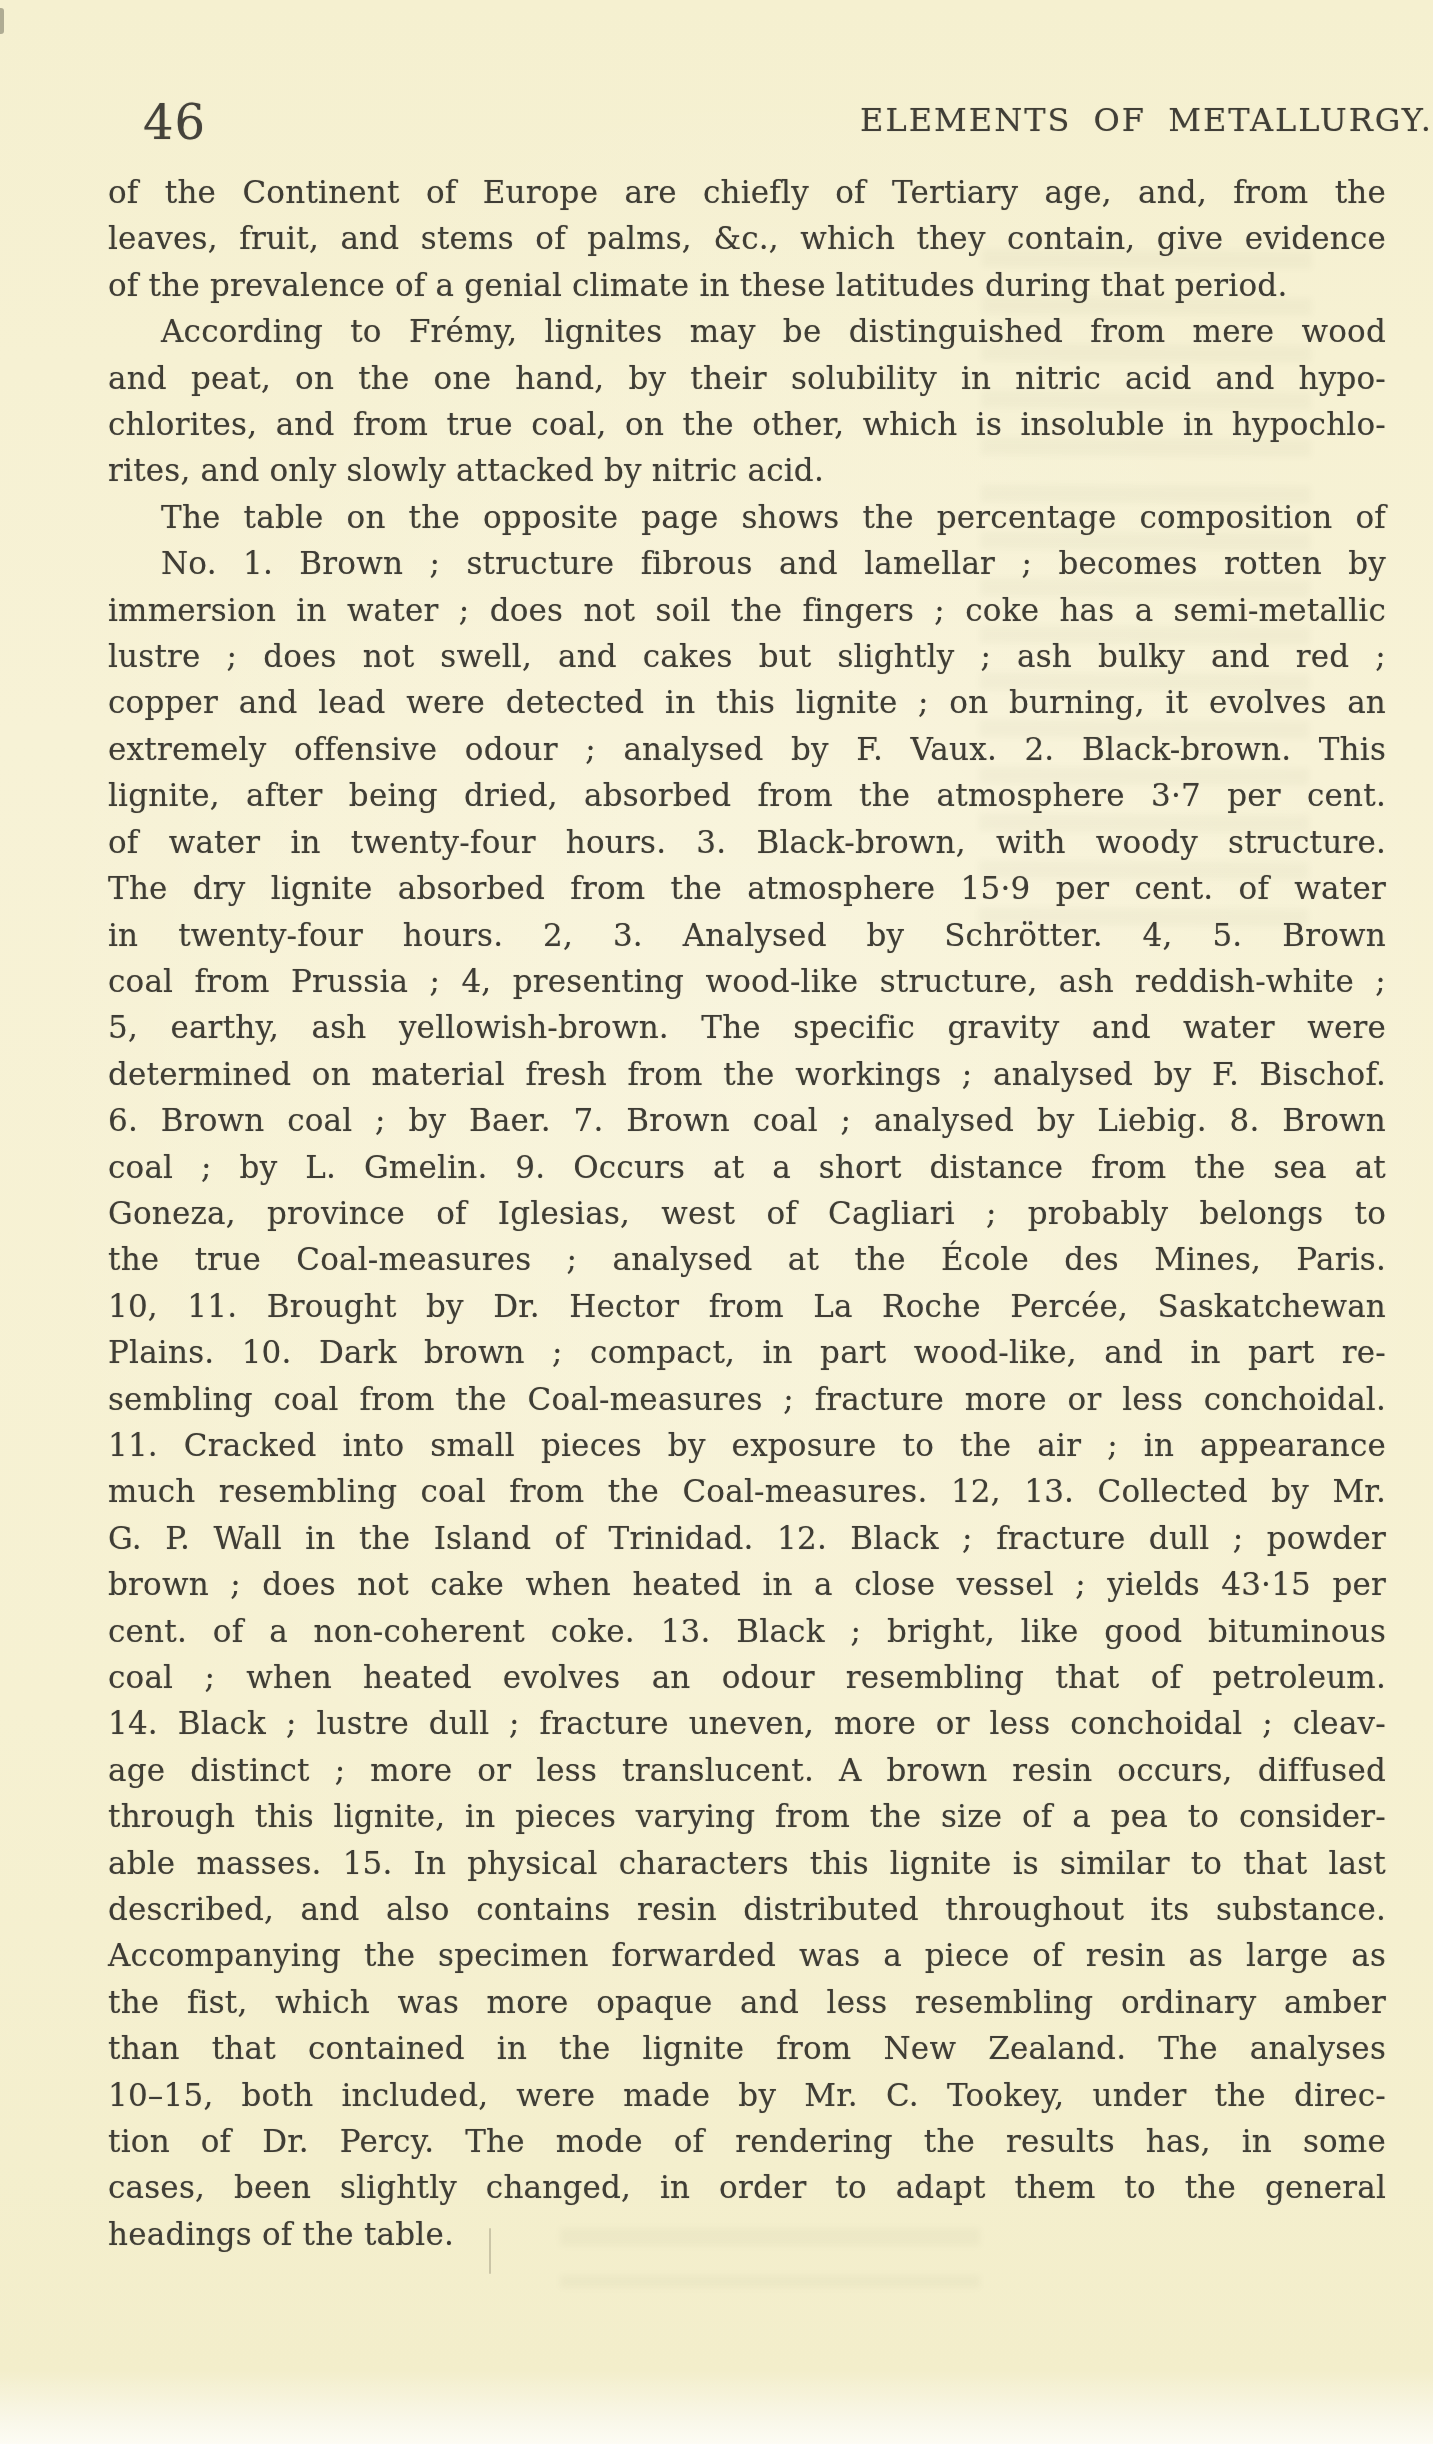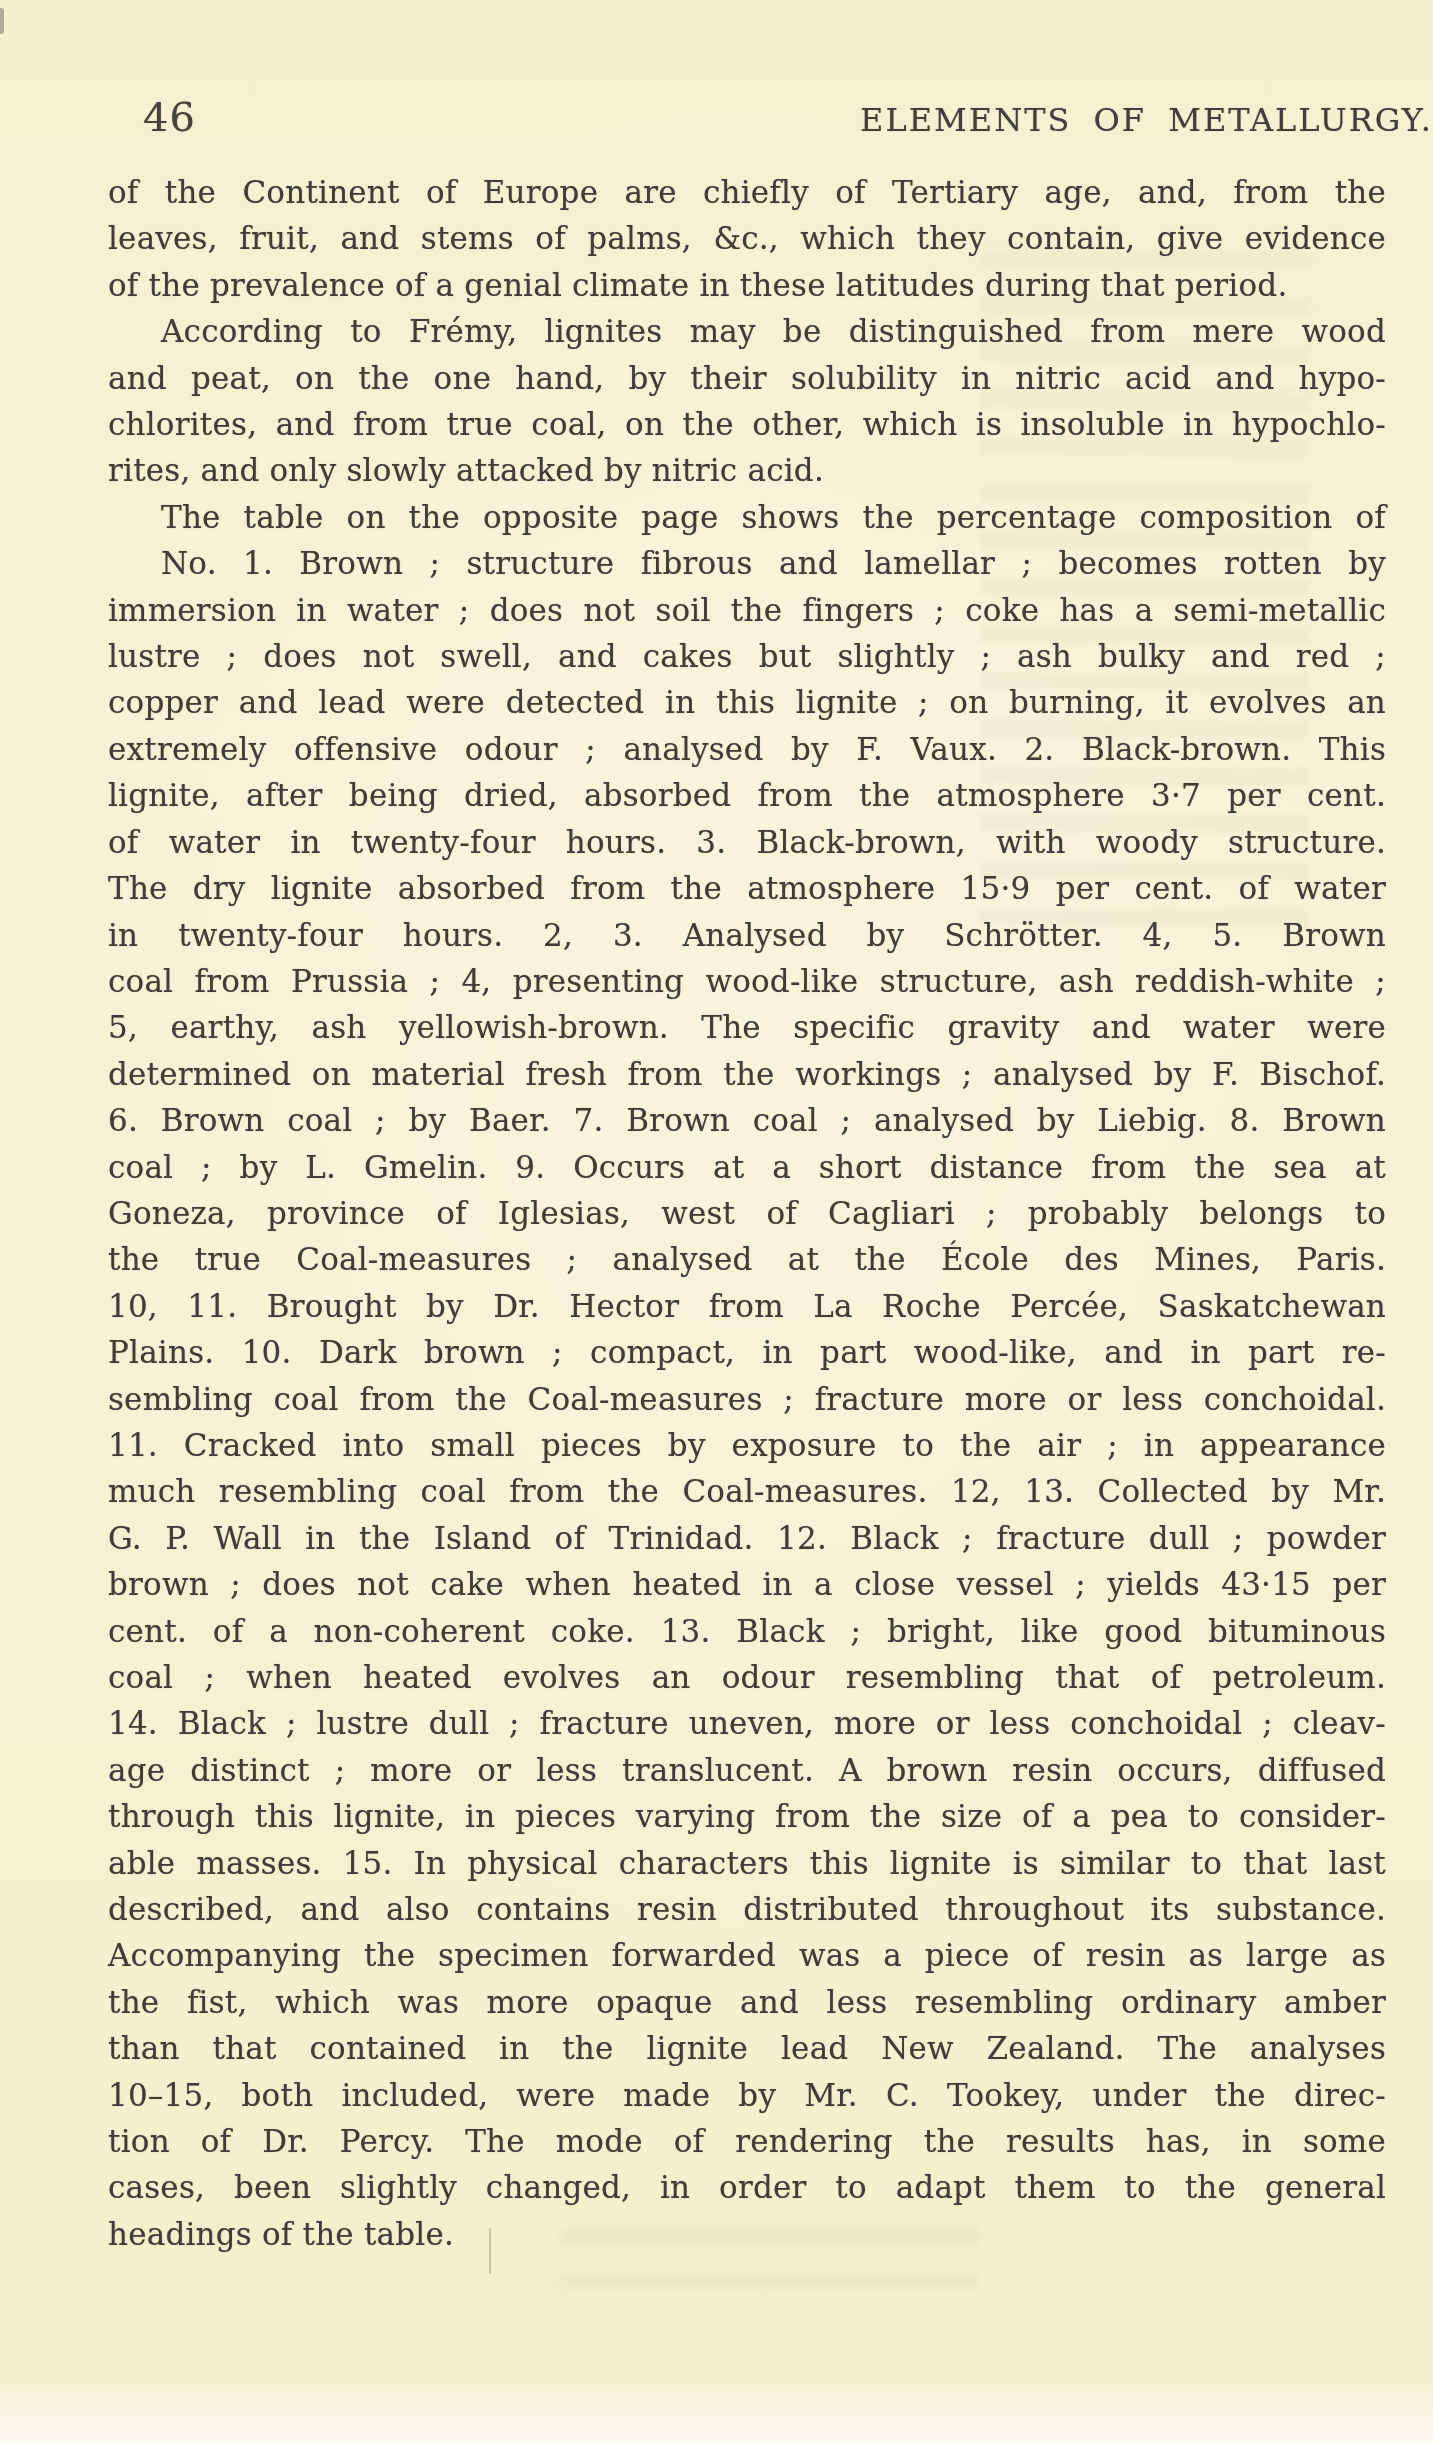--- a/index.html
+++ b/index.html
@@ -46,21 +46,21 @@
     border-radius: 0 3px 3px 0;
   }
   .pagehead {
     position: absolute;
     left: 0; top: 0;
     width: 100%;
   }
   .pagenum {
     position: absolute;
     left: 143px; top: 94px;
-    font-size: 40px;
+    font-size: 48px;
     letter-spacing: 1px;
     color: #45433b;
     text-shadow: 0 0 1px rgba(64,62,52,0.45);
     text-align: center;
   }
   .running-head {
     position: absolute;
     left: 0; top: 101px;
     width: 100%;
     text-align: right;
@@ -132,19 +132,19 @@
       <div class="line fill">brown ; does not cake when heated in a close vessel ; yields 43·15 per</div>
       <div class="line fill">cent. of a non-coherent coke. 13. Black ; bright, like good bituminous</div>
       <div class="line fill">coal ; when heated evolves an odour resembling that of petroleum.</div>
       <div class="line fill">14. Black ; lustre dull ; fracture uneven, more or less conchoidal ; cleav-</div>
       <div class="line fill">age distinct ; more or less translucent. A brown resin occurs, diffused</div>
       <div class="line fill">through this lignite, in pieces varying from the size of a pea to consider-</div>
       <div class="line fill">able masses. 15. In physical characters this lignite is similar to that last</div>
       <div class="line fill">described, and also contains resin distributed throughout its substance.</div>
       <div class="line fill">Accompanying the specimen forwarded was a piece of resin as large as</div>
       <div class="line fill">the fist, which was more opaque and less resembling ordinary amber</div>
-      <div class="line fill">than that contained in the lignite lead New Zealand. The analyses</div>
+      <div class="line fill">than that contained in the lignite from New Zealand. The analyses</div>
       <div class="line fill">10–15, both included, were made by Mr. C. Tookey, under the direc-</div>
       <div class="line fill">tion of Dr. Percy. The mode of rendering the results has, in some</div>
       <div class="line fill">cases, been slightly changed, in order to adapt them to the general</div>
       <div class="line">headings of the table.</div>
     </div>
 </div>
 
 </body></html>

